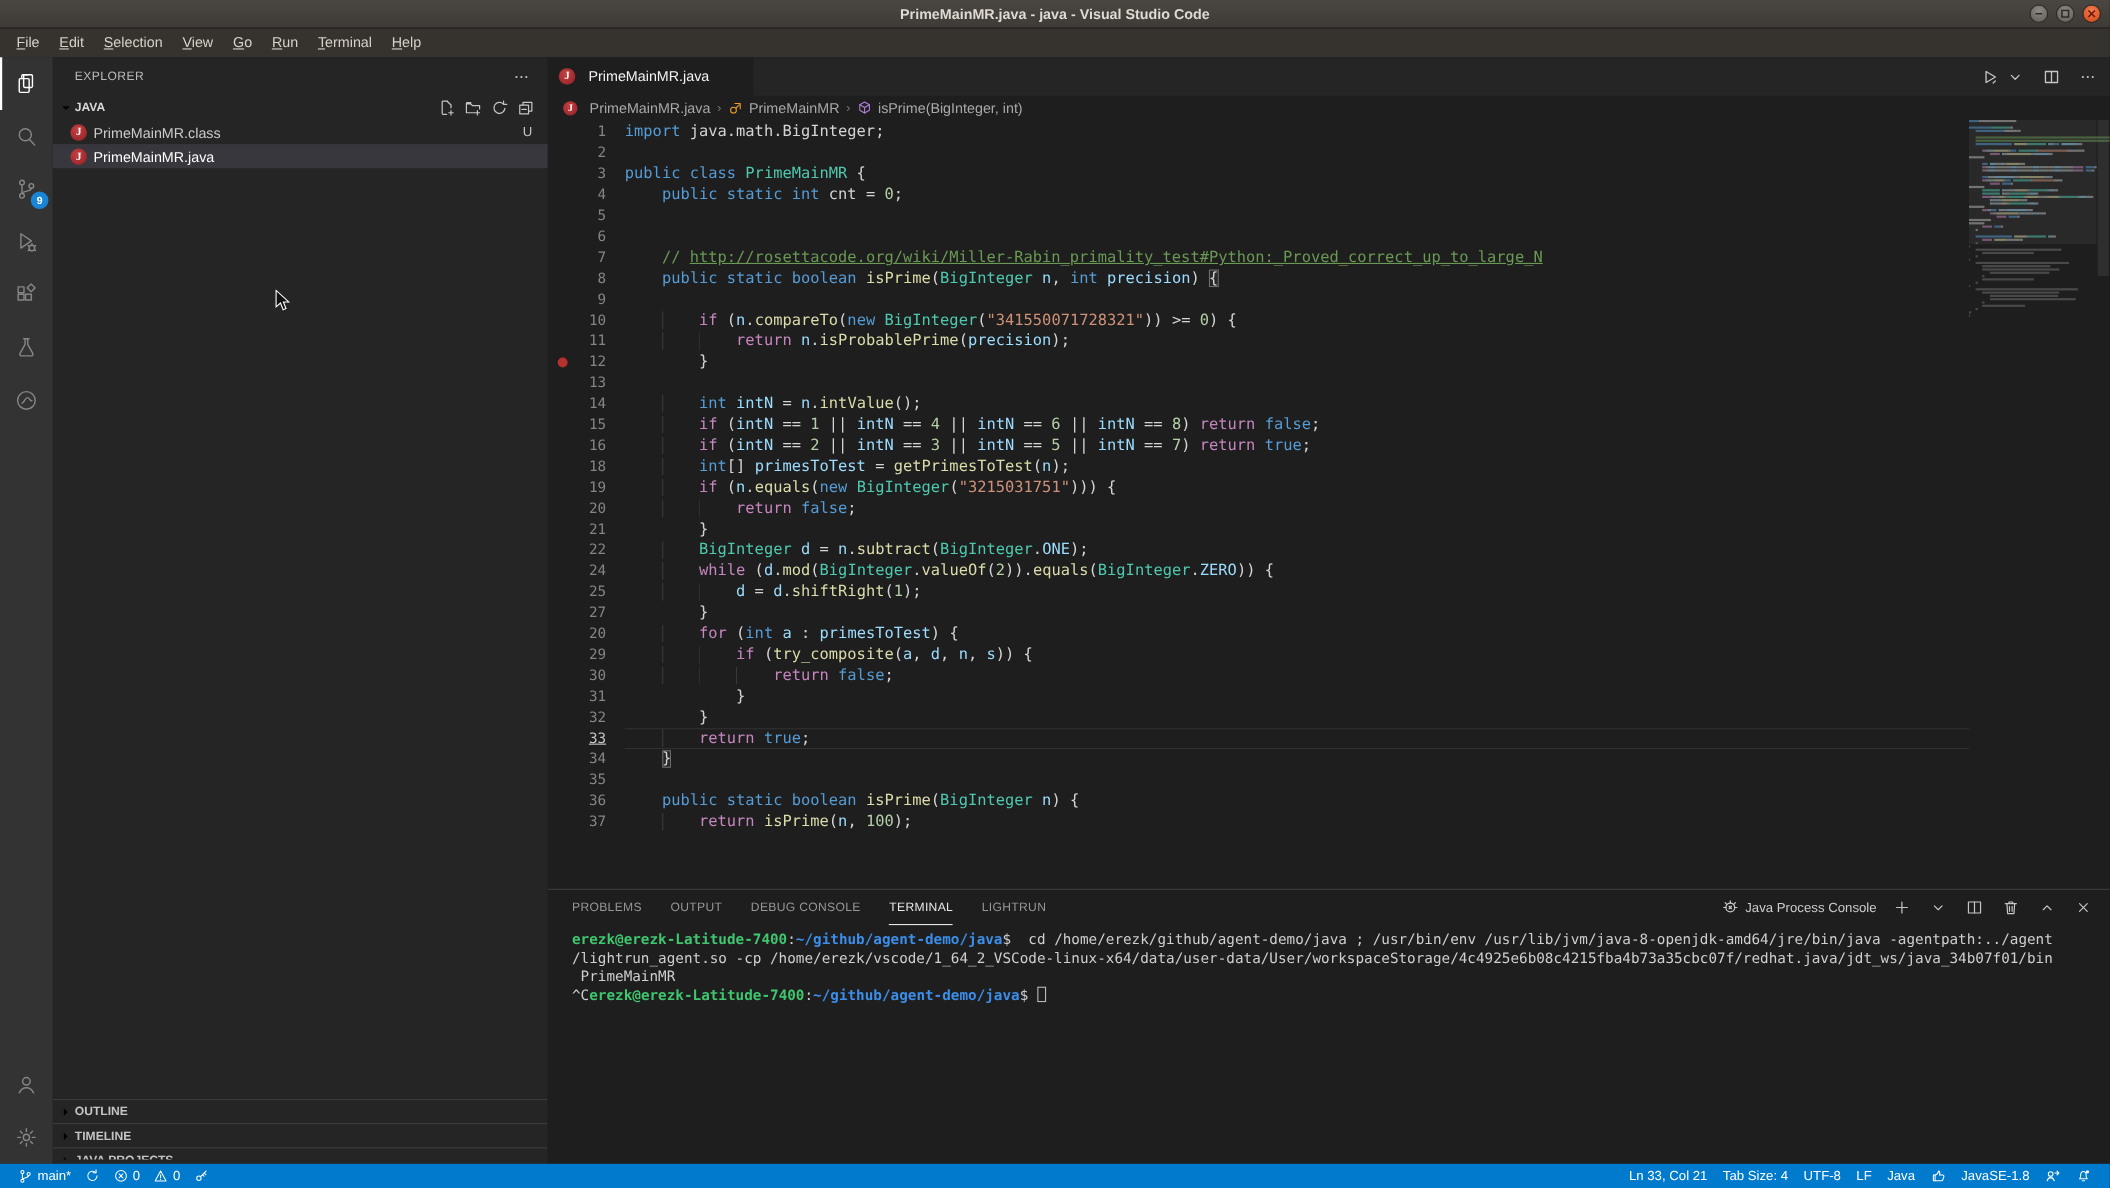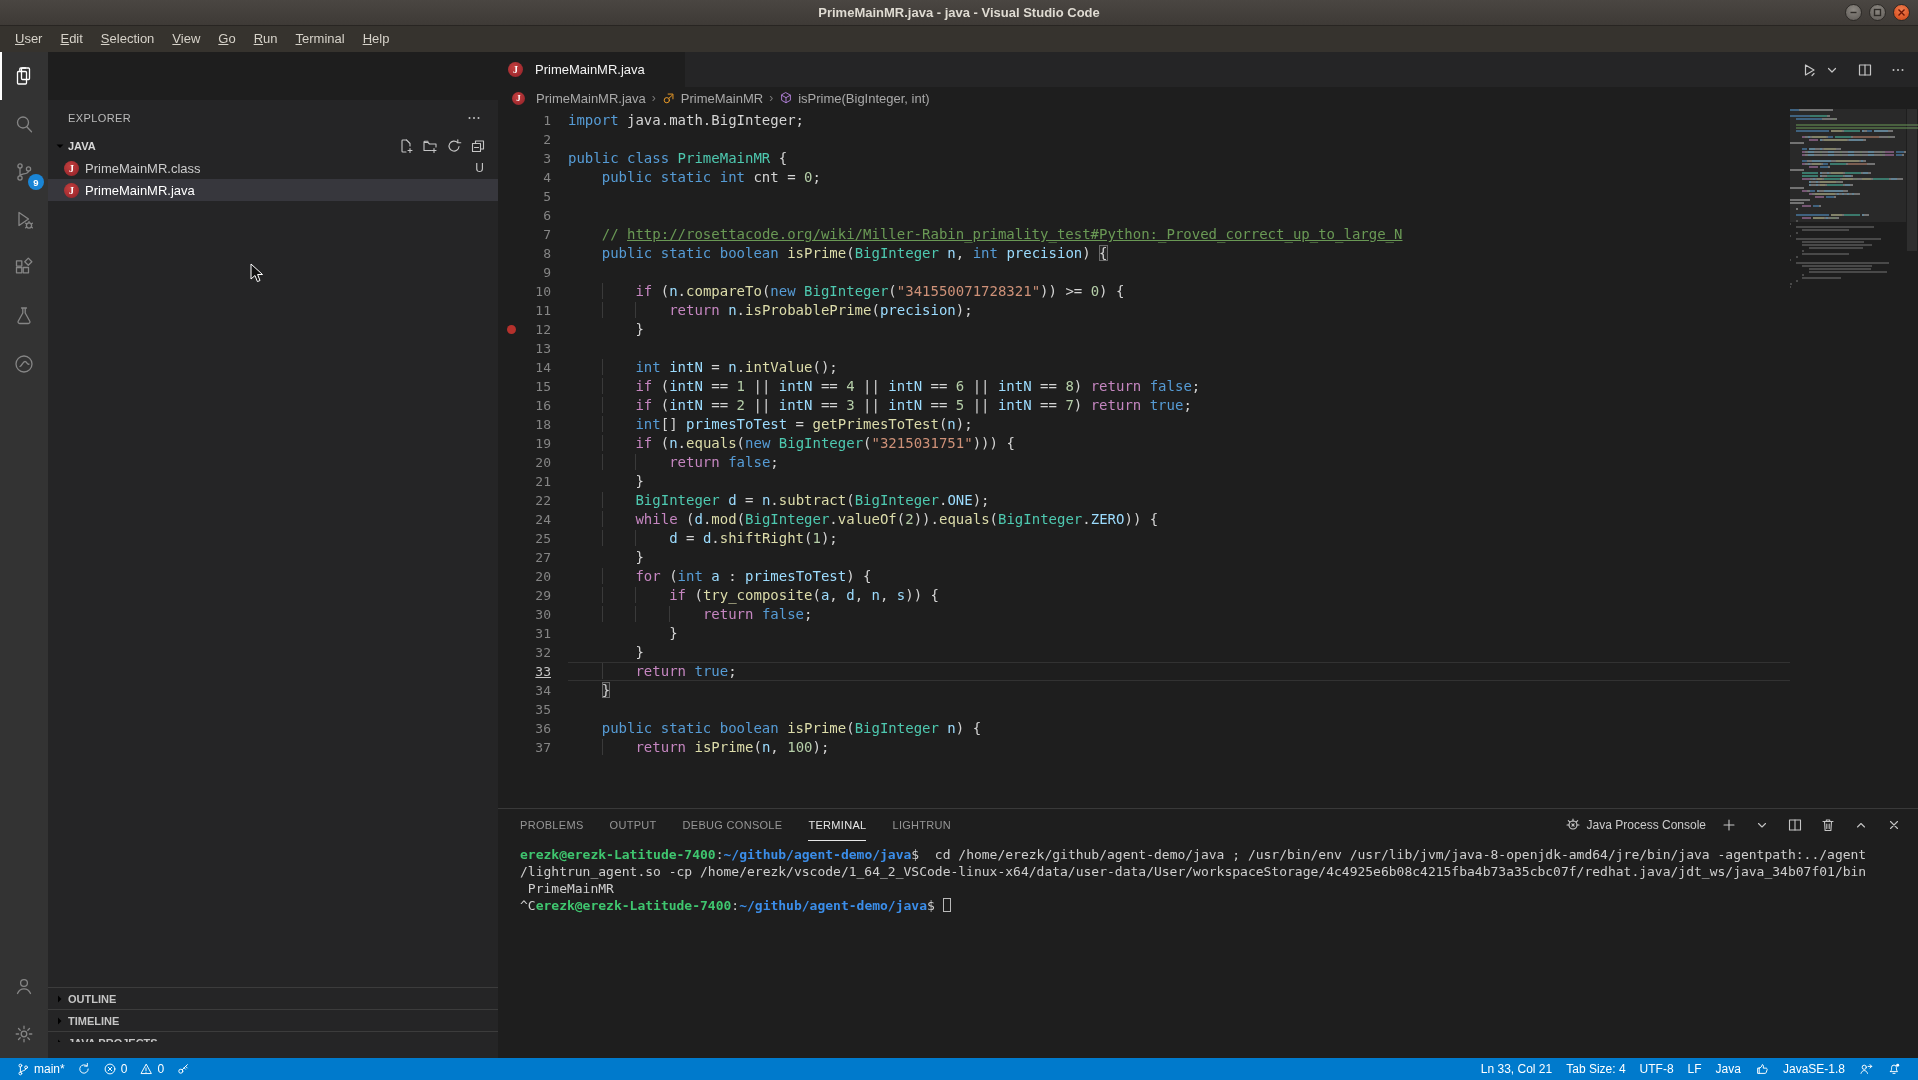--- a/index.html
+++ b/index.html
@@ -33,38 +33,38 @@
     color:#868686; position:relative; }
   .act-item.active { color:#ffffff; box-shadow:inset 2px 0 0 #ffffff; }
   .act-item svg { stroke:currentColor; fill:none; stroke-width:1.3; stroke-linecap:round; stroke-linejoin:round; }
   .act-badge { position:absolute; right:4px; bottom:6px; min-width:16px; height:16px;
     border-radius:9px; background:#1a85d6; color:#fff; font-size:9.5px; font-weight:bold;
     display:flex; align-items:center; justify-content:center; padding:0 3px; }
   .act-spacer { flex:1; }
 
   
   .sidebar { position:absolute; left:48px; top:52px; bottom:22px; width:450px;
-    background:#252526; color:#cccccc;margin-top:48px; }
+    background:#252526; color:#cccccc; }
   .sb-title { height:35px; display:flex; align-items:center; justify-content:space-between;
     padding:0 14px 0 20px; }
   .sb-title .label { font-size:11px; color:#bbbbbb; letter-spacing:.4px; }
   .iconbtn { color:#c5c5c5; display:inline-flex; align-items:center; justify-content:center;
     width:20px; height:20px; }
   .iconbtn svg { stroke:currentColor; fill:none; stroke-width:1.1; stroke-linecap:round; stroke-linejoin:round; }
   .sb-section { height:22px; display:flex; align-items:center; padding:0 10px 0 4px; }
   .sb-section .chev { color:#c5c5c5; display:inline-flex; width:16px; }
   .sb-section .label { font-size:11px; font-weight:bold; color:#d8d8d8; flex:1; }
   .sb-actions { display:flex; gap:4px; }
   .file-row { height:22px; display:flex; align-items:center; padding-left:16px; font-size:13px; }
   .file-row.selected { background:#37373d; color:#ffffff; }
   .file-row .badge { margin-left:auto; margin-right:14px; font-size:12px; color:#c5c5c5; }
   .jicon { width:15px; height:15px; border-radius:50%; background:radial-gradient(circle at 40% 35%, #c4403f, #8f1f27);
     color:#fff; font-size:10px; font-weight:bold; display:inline-flex; align-items:center;
     justify-content:center; margin-right:6px; flex:none; font-family:"Liberation Serif",serif; }
-  .sb-bottom { position:absolute; left:0; right:0; bottom:16px; height:55px; overflow:hidden; }
+  .sb-bottom { position:absolute; left:0; right:0; bottom:4px; height:55px; overflow:hidden; }
   .sb-bottom-row { height:22px; border-top:1px solid #3c3c3c; display:flex; align-items:center; padding-left:4px; }
   .sb-bottom-row .chev { color:#c5c5c5; display:inline-flex; width:16px; }
   .sb-bottom-row .label { font-size:11px; font-weight:bold; color:#c5c5c5; }
 
   
   .editor-col { position:absolute; left:498px; top:52px; right:0; bottom:22px; background:#1e1e1e; }
   .tabbar { position:absolute; left:0; top:0; right:0; height:35px; background:#252526; display:flex; }
   .tab { display:inline-flex; align-items:center; height:35px; padding:0 10px; background:#1e1e1e;
     color:#f3f3f3; font-size:13px; gap:6px; }
   .tab .close { color:#c0c0c0; display:inline-flex; margin-left:8px; }
@@ -147,21 +147,21 @@
       </span>
     <span class="wc close">
         <svg width="9" height="9" viewBox="0 0 9 9">
           <path d="M1.5 1.5l6 6M7.5 1.5l-6 6"></path>
         </svg>
       </span>
   </div>
 </div>
 
 <div class="menubar">
-    <span class="menu-item">User</span>
+    <span class="menu-item">File</span>
     <span class="menu-item">Edit</span>
     <span class="menu-item">Selection</span>
     <span class="menu-item">View</span>
     <span class="menu-item">Go</span>
     <span class="menu-item">Run</span>
     <span class="menu-item">Terminal</span>
     <span class="menu-item">Help</span>
   </div>
 
 <div class="activitybar">

